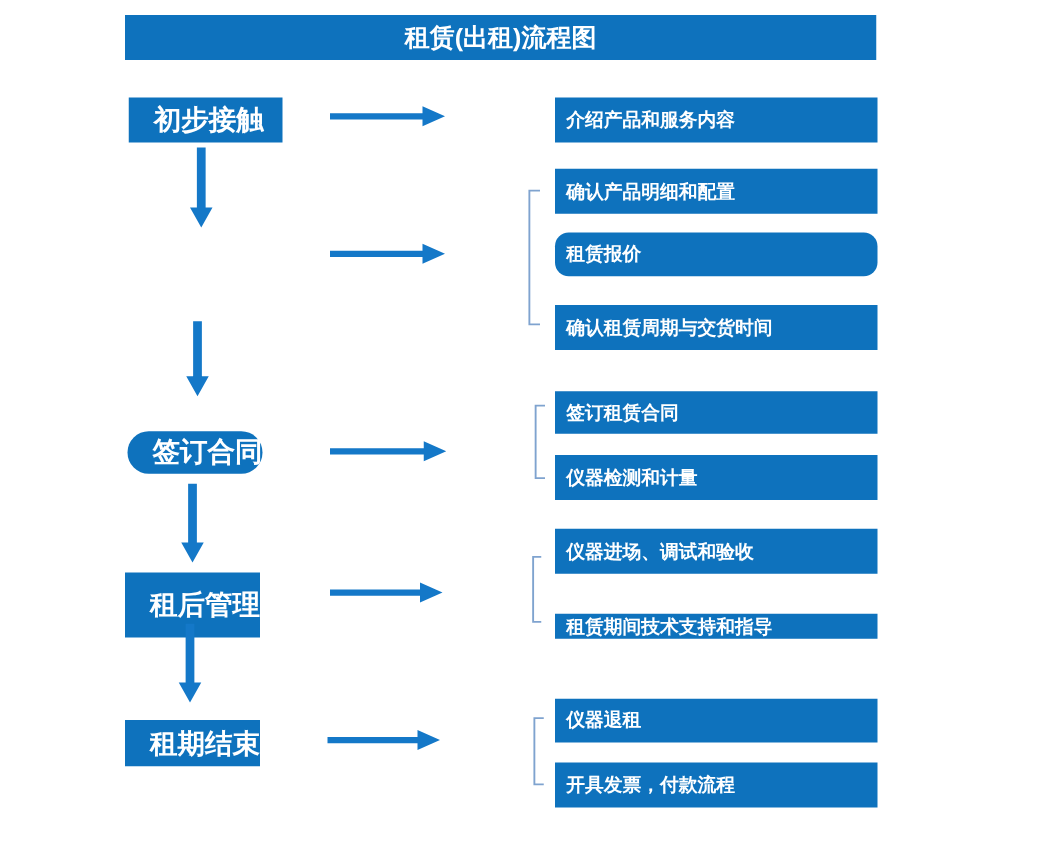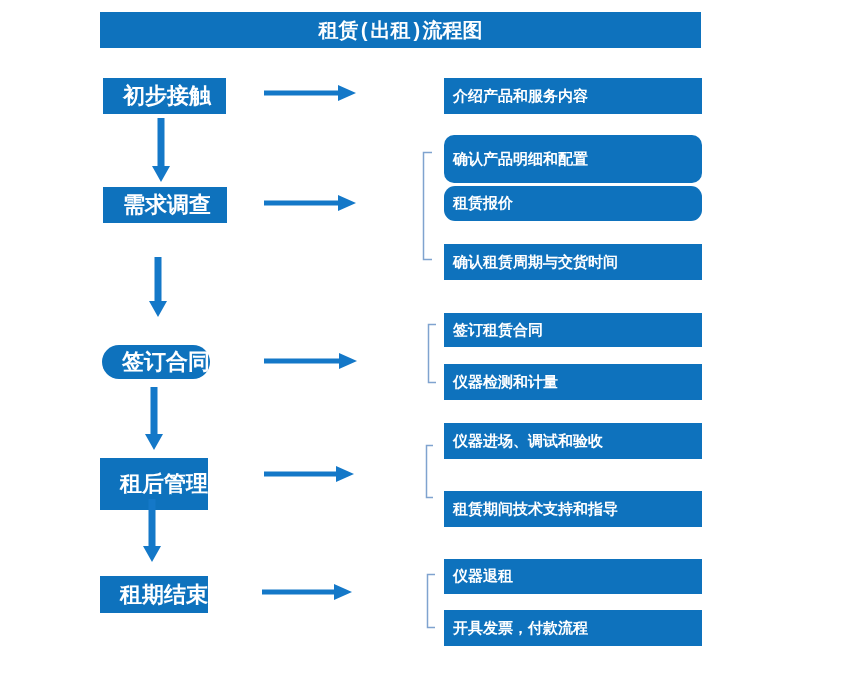--- a/index.html
+++ b/index.html
@@ -6,21 +6,21 @@
     margin: 0;
     padding: 0;
     background: #ffffff;
   }
   .canvas {
     position: relative;
     width: 844px;
     height: 688px;
     background: #ffffff;
     overflow: hidden;
-    font-family: Liberation Mono, monospace;
+    font-family: Liberation Sans, sans-serif;
   }
   .box {
     position: absolute;
     background: #0e72bd;
     color: #ffffff;
     font-weight: bold;
     display: flex;
     align-items: center;
     box-sizing: border-box;
     white-space: nowrap;
@@ -50,36 +50,35 @@
 </head>
 <body>
 
 <div class="canvas">
 
   <div class="box titlebar">
     <span>租赁(出租)流程图</span>
   </div>
 
   <div class="box lbox" style="left:103px; top:78px;  width:123px; height:36px;">初步接触</div>
-  <div class="box lbox" style="left:103px; top:187px; width:124px; height:36px;">需求调查</div>
   <div class="box lbox" style="left:102px; top:345px; width:108px; height:34px;border-radius:17px;">签订合同</div>
   <div class="box lbox" style="left:100px; top:458px; width:108px; height:52px;">租后管理</div>
   <div class="box lbox" style="left:100px; top:576px; width:108px; height:37px;">租期结束</div>
 
   <div class="box rbox" style="top:78px;  height:36px;">介绍产品和服务内容</div>
 
-  <div class="box rbox" style="top:135px; height:48px;border-radius:10px;">确认产品明细和配置</div>
+  <div class="box rbox" style="top:135px; height:36px;">确认产品明细和配置</div>
   <div class="box rbox" style="top:186px; height:35px;border-radius:11px;">租赁报价</div>
   <div class="box rbox" style="top:244px; height:36px;">确认租赁周期与交货时间</div>
 
   <div class="box rbox" style="top:313px; height:34px;">签订租赁合同</div>
   <div class="box rbox" style="top:364px; height:36px;">仪器检测和计量</div>
 
   <div class="box rbox" style="top:423px; height:36px;">仪器进场、调试和验收</div>
-  <div class="box rbox" style="top:491px; height:36px;">租赁期间技术支持和指导</div>
+  <div class="box rbox" style="top:491px; height:20px;">租赁期间技术支持和指导</div>
 
   <div class="box rbox" style="top:559px; height:35px;">仪器退租</div>
   <div class="box rbox" style="top:610px; height:36px;">开具发票，付款流程</div>
 
   <svg class="overlay" width="844" height="688" viewBox="0 0 844 688">
 
     <polygon class="arrow" points="264,90.5 338,90.5 338,85 356,93 338,101 338,95.5 264,95.5"></polygon>
     <polygon class="arrow" points="264,200.5 338,200.5 338,195 356,203 338,211 338,205.5 264,205.5"></polygon>
     <polygon class="arrow" points="264,358.5 339,358.5 339,353 357,361 339,369 339,363.5 264,363.5"></polygon>
     <polygon class="arrow" points="264,471.5 336,471.5 336,466 354,474 336,482 336,476.5 264,476.5"></polygon>

